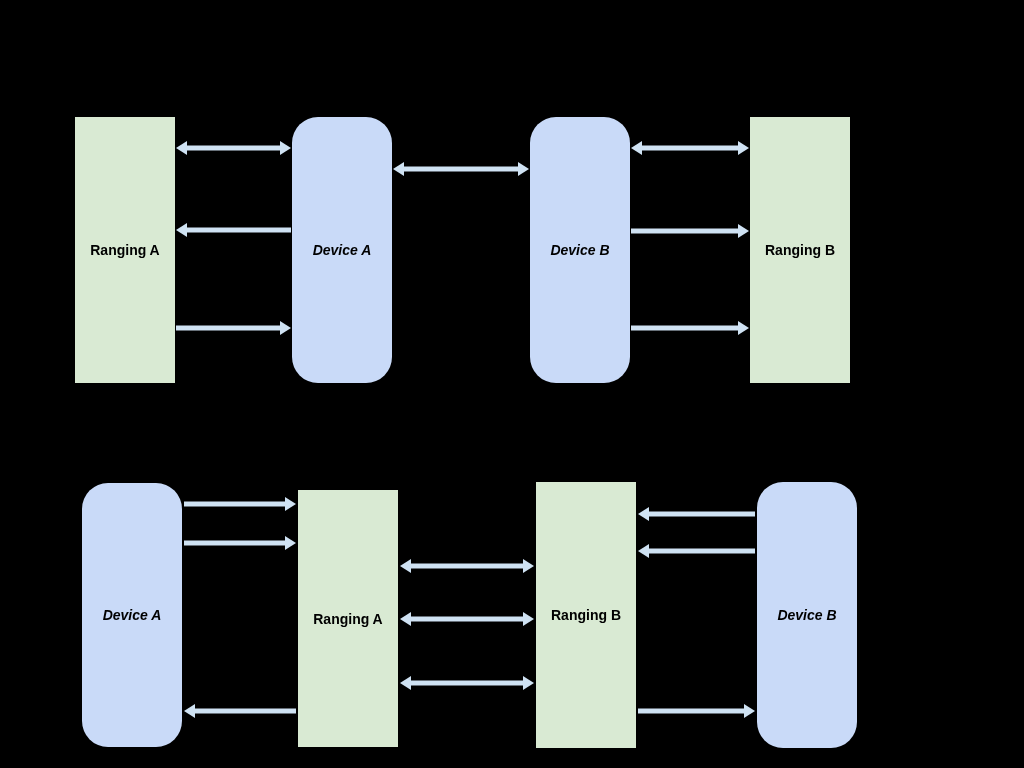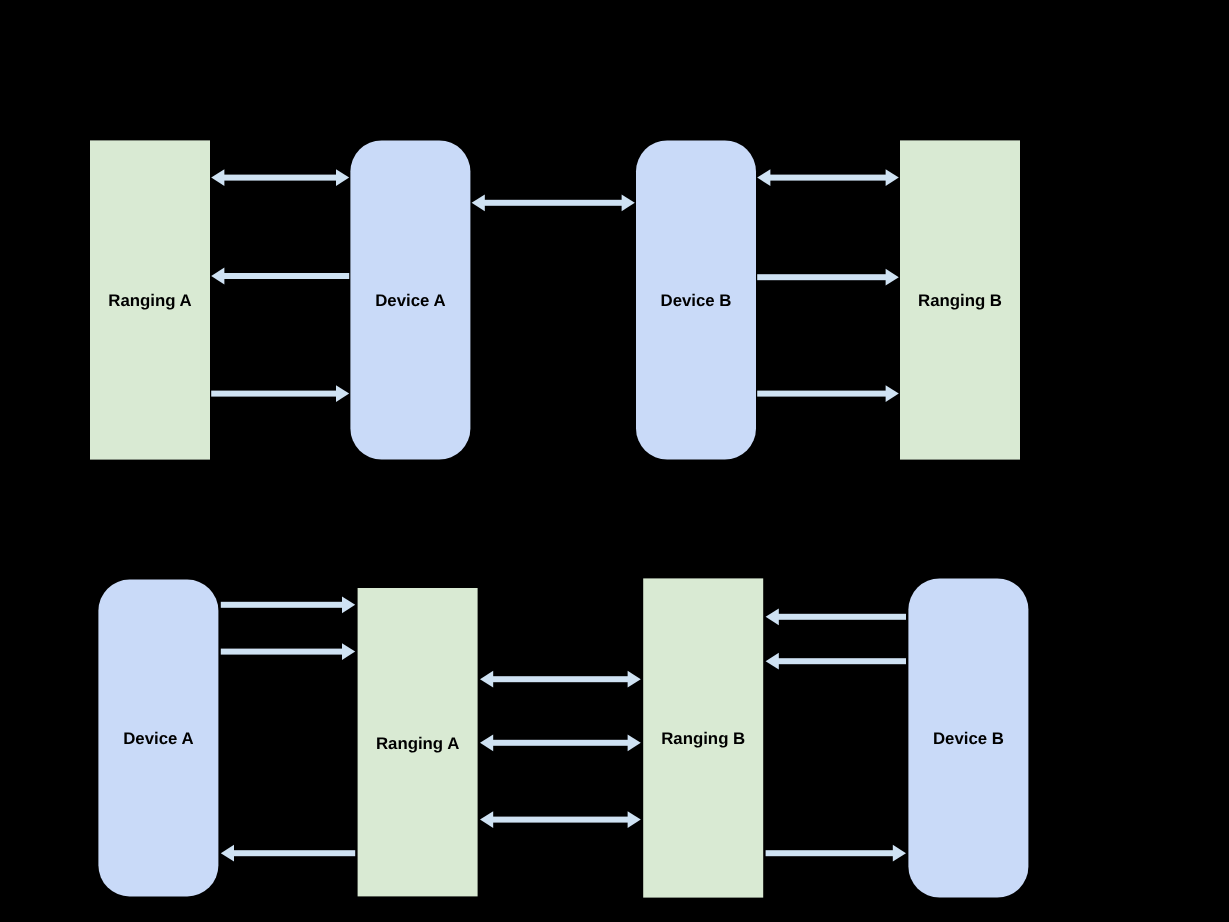--- a/index.html
+++ b/index.html
@@ -22,20 +22,21 @@
   .box {
     position: absolute;
     display: flex;
     align-items: center;
     justify-content: center;
     box-sizing: border-box;
   }
   .box.device {
     border-radius: 26px;
     background: var(--device-fill, #c9daf8);
+    font-style: italic;
   }
   .box.ranging {
     border-radius: 0;
     background: var(--ranging-fill, #d9ead3);
   }
   .box-label {
     font-size: 14px;
     font-weight: bold;
     color: var(--label-color, #000000);
     white-space: nowrap;

